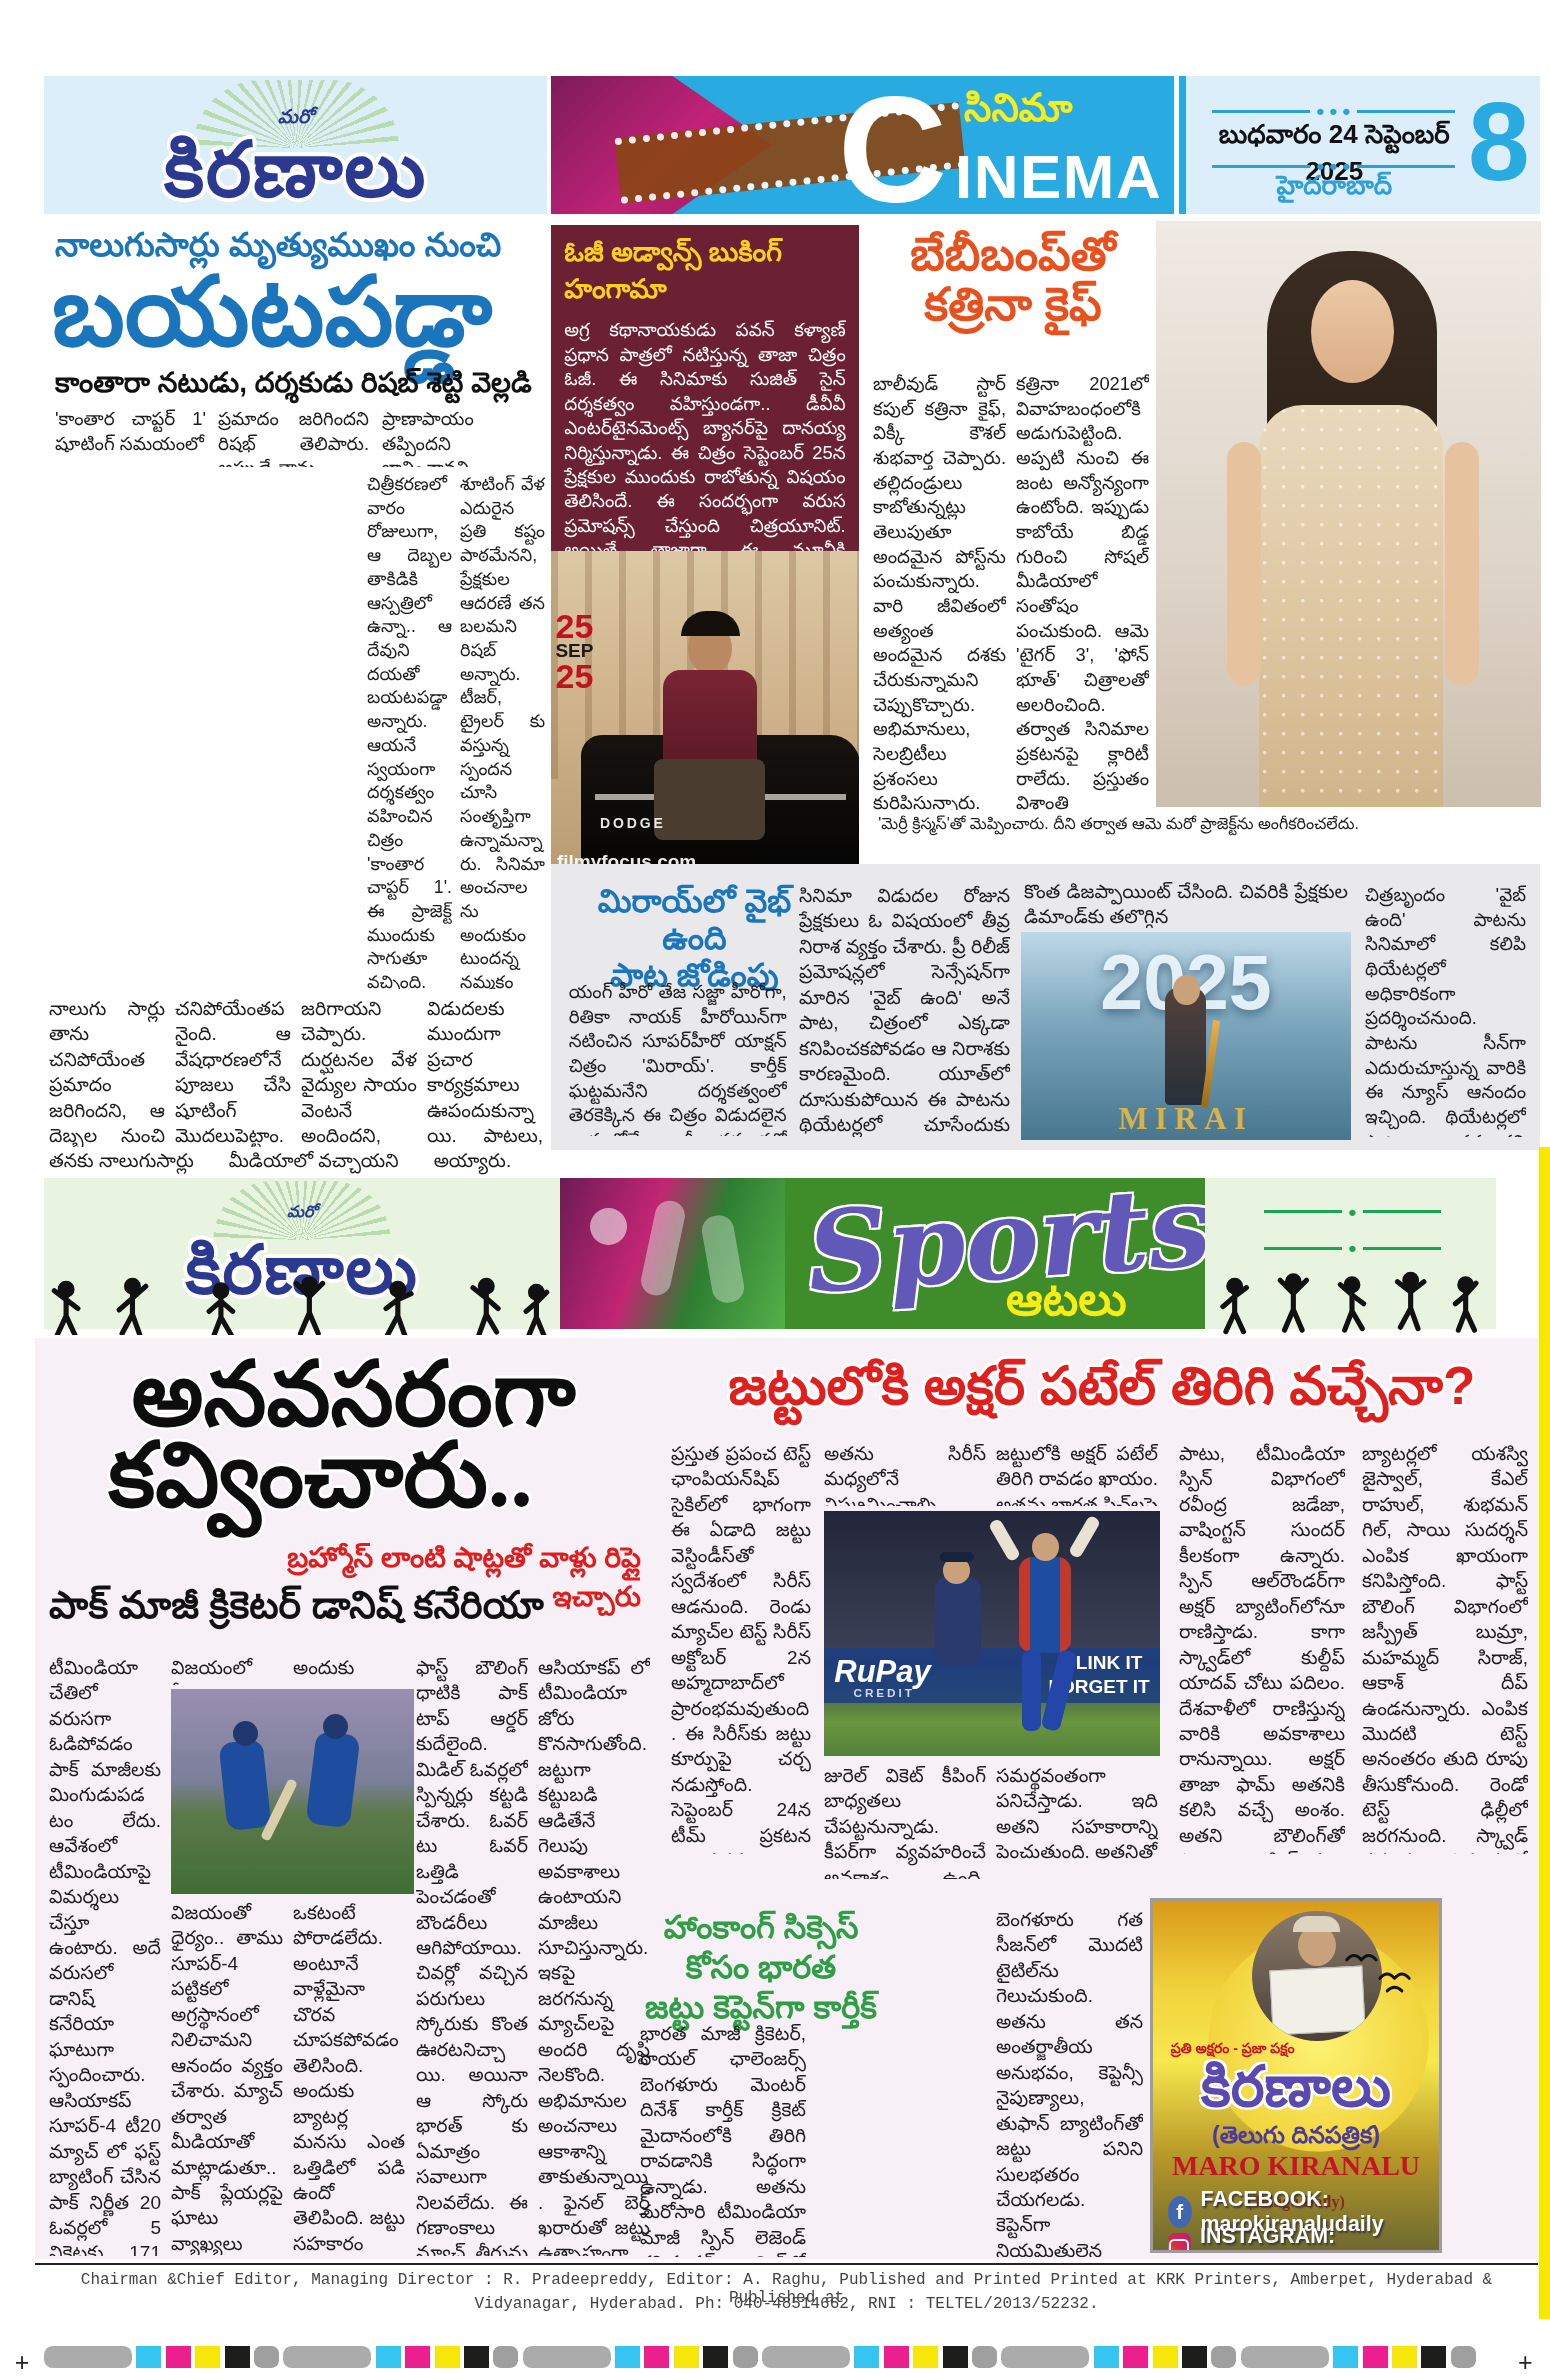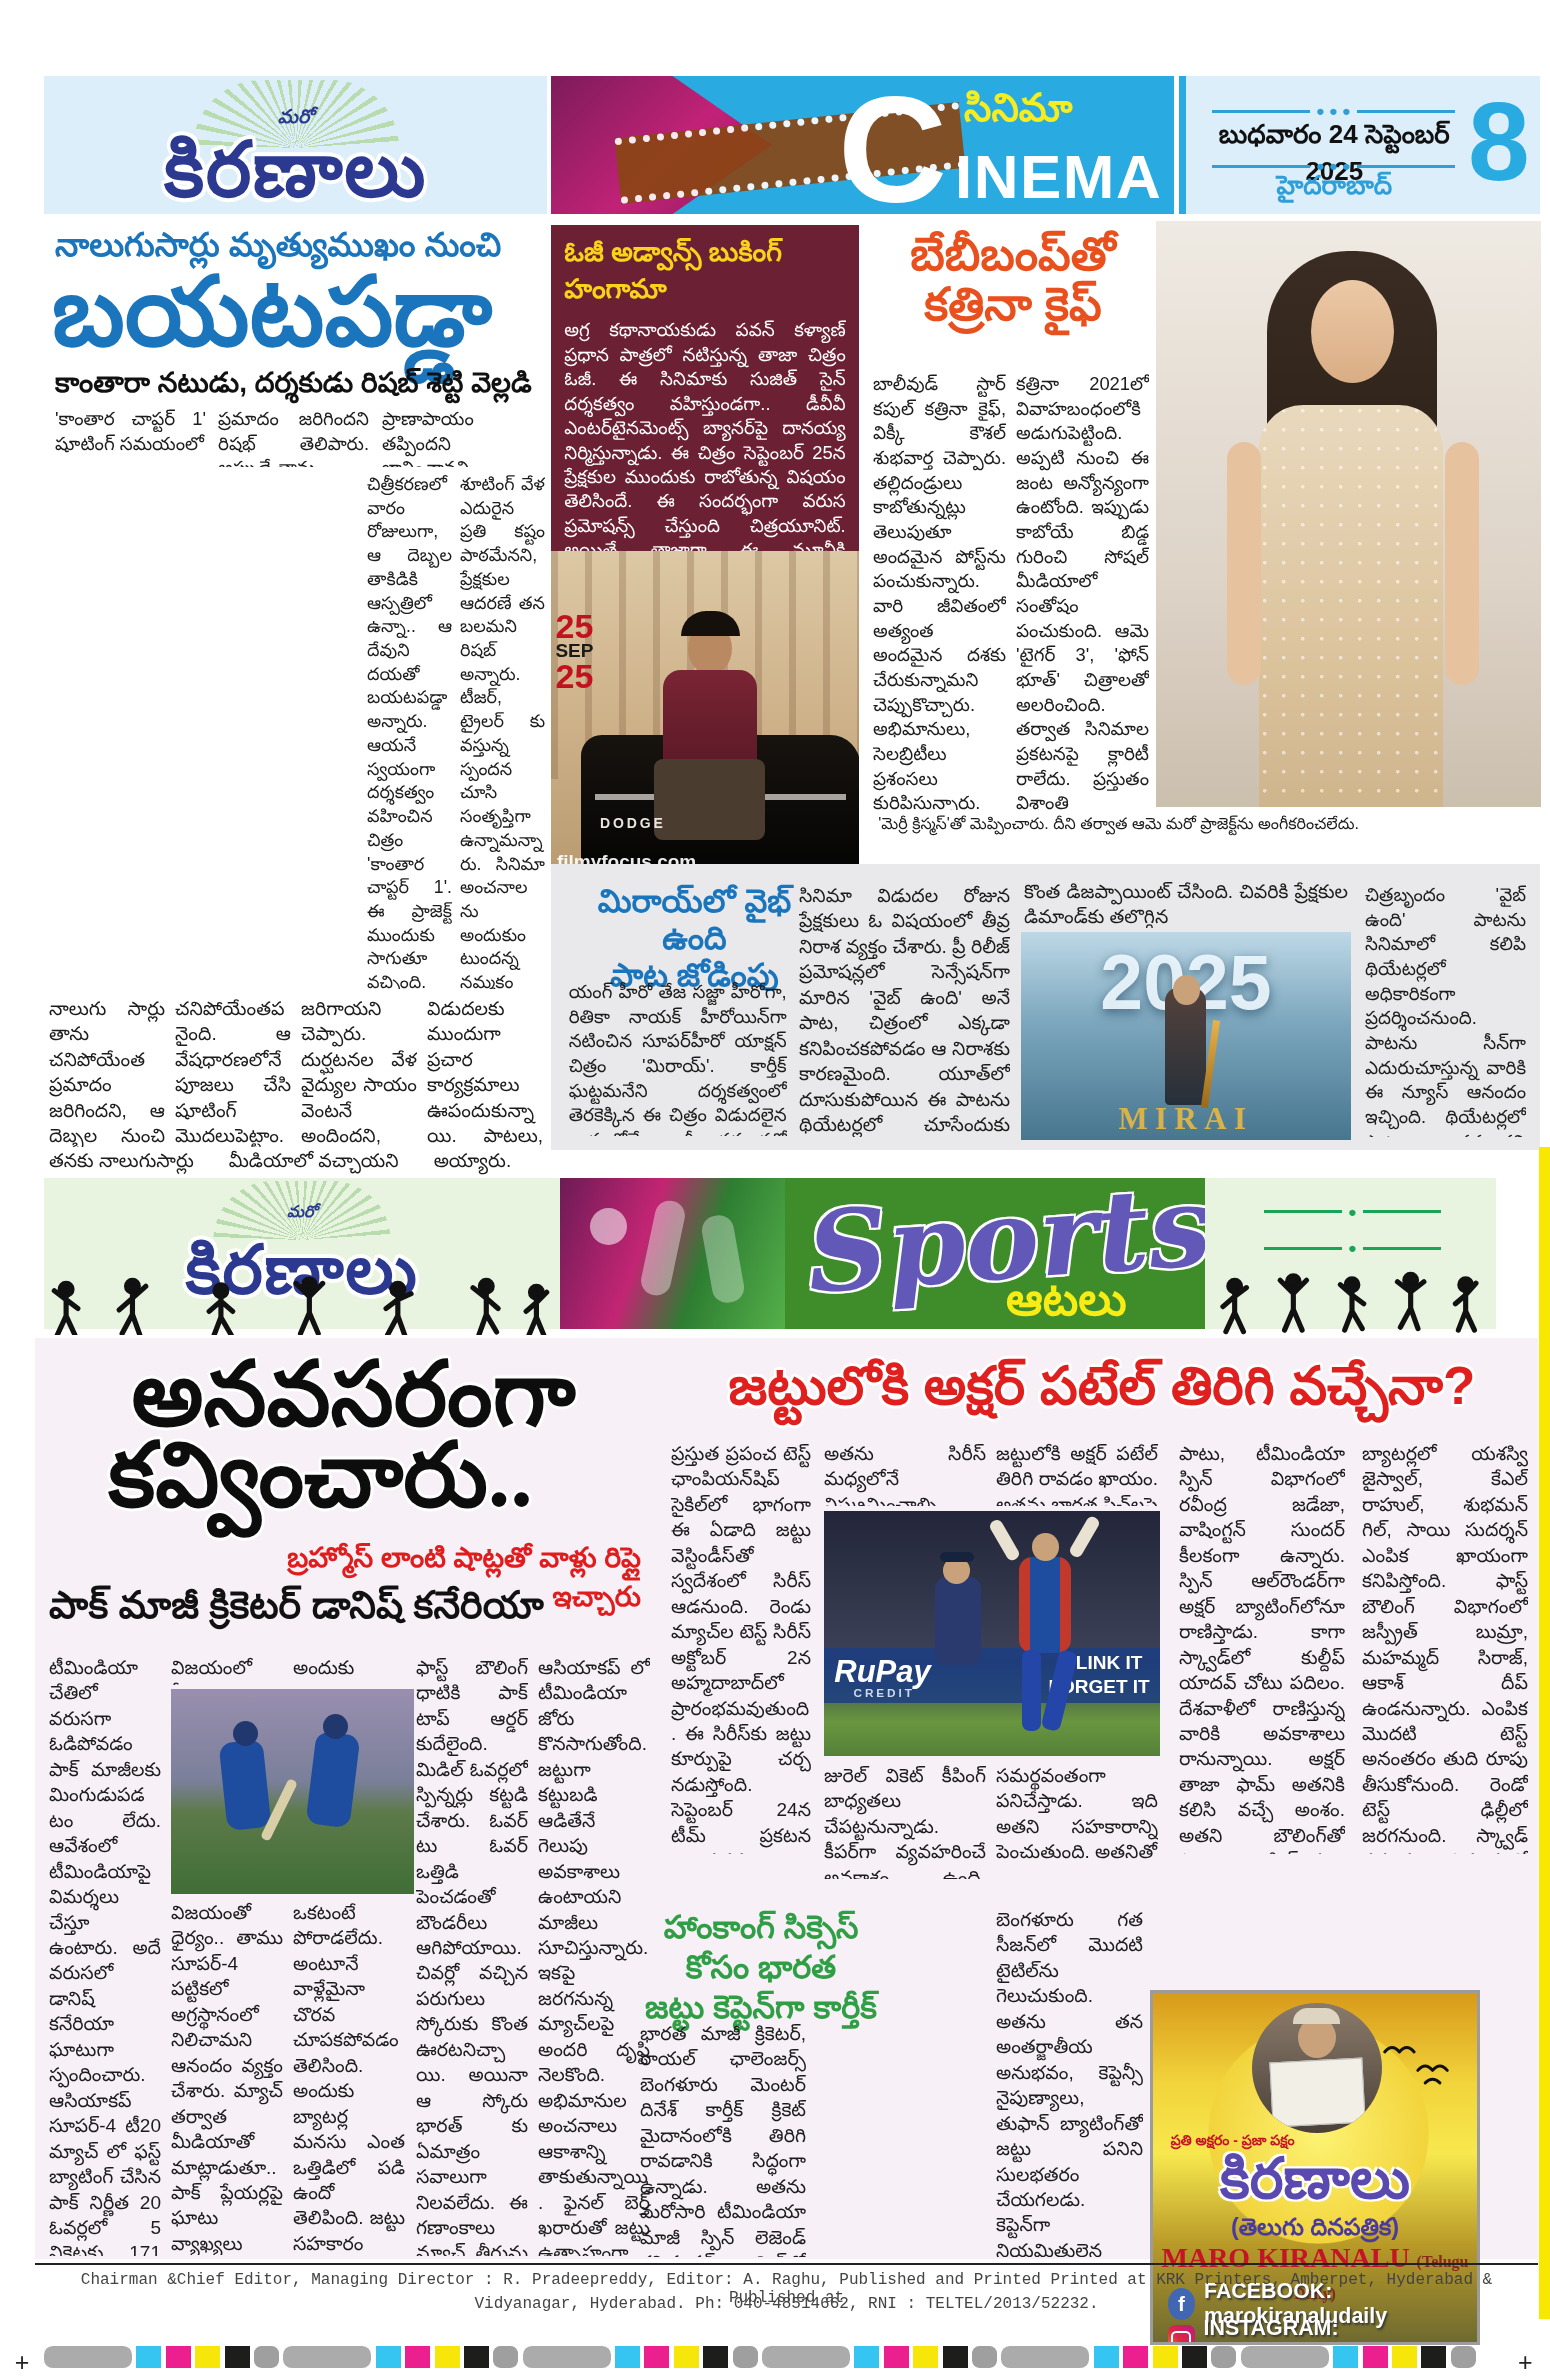--- a/index.html
+++ b/index.html
@@ -303,21 +303,21 @@
 
   <div class="t" style="left:634px;top:1907px;width:254px;text-align:center;font-size:32px;font-weight:bold;color:#2f9e45;line-height:1.25;">
     <div>హాంకాంగ్ సిక్సెస్ కోసం భారత</div>
     <div>జట్టు కెప్టెన్‌గా కార్తీక్</div>
   </div>
   <div class="t body-col" style="left:640px;top:2021px;width:166px;height:236px;">భారత మాజీ క్రికెటర్, రాయల్ ఛాలెంజర్స్ బెంగళూరు మెంటర్ దినేశ్ కార్తీక్ క్రికెట్ మైదానంలోకి తిరిగి రావడానికి సిద్ధంగా ఉన్నాడు. అతను మరోసారి టీమిండియా మాజీ స్పిన్ లెజెండ్ రవిచంద్రన్ అశ్విన్‌తో కలిసి మైదానంలో కనిపించనున్నాడు. నవంబర్ 7 నుంచి 9 వరకు జరిగే హాంకాంగ్ సిక్సెస్ 2025 కోసం భారత క్రికెట్ జట్టు కెప్టెన్‌గా ఎంపికయ్యాడు.</div>
 
 
   <div class="t body-col" style="left:996px;top:1907px;width:147px;height:350px;">బెంగళూరు గత సీజన్‌లో మొదటి టైటిల్‌ను గెలుచుకుంది. అతను తన అంతర్జాతీయ అనుభవం, కెప్టెన్సీ నైపుణ్యాలు, తుఫాన్ బ్యాటింగ్‌తో జట్టు పనిని సులభతరం చేయగలడు. కెప్టెన్‌గా నియమితులైన తర్వాత, కార్తీక్ మాట్లాడుతూ, “ఇంత గొప్ప చరిత్ర, ప్రపంచ గుర్తింపు కలిగిన టోర్నమెంట్ అయిన హాంకాంగ్ సిక్సెస్‌లో టీమ్ ఇండియాకు నాయకత్వం వహించడం గౌరవంగా ఉంది. ఇంత అద్భుతమైన ఆటగాళ్లతో కలిసి ఆడటం సంతోషం” అన్నారు.</div>
 
-  <div class="t" style="left:1150px;top:1990px;width:330px;height:355px;border:3.7px solid #9c9c9c;box-sizing:border-box;background:
+  <div class="t" style="left:1150px;top:1898px;width:292px;height:355px;border:3.7px solid #9c9c9c;box-sizing:border-box;background:
        linear-gradient(180deg,#d89a1a 0%,#f2d43c 26%,#f7e84e 46%,#b99a28 72%,#6e6a30 100%);overflow:hidden;">
     <div class="t circle" style="left:55px;top:29.5px;width:221px;height:221px;background:radial-gradient(#fdf373,#f2d43c 70%,transparent 71%);"></div>
     <div class="t circle ph" style="left:99px;top:10.3px;width:130px;height:130px;background:linear-gradient(180deg,#8a7a6a,#4a4038);">
       <div class="t circle" style="left:46px;top:13.3px;width:38px;height:41px;background:#c9a27c;"></div>
       <div class="t" style="left:41px;top:4.4px;width:47px;height:16px;background:#ddd5c2;border-radius:14.7px 14.7px 0 0;"></div>
       <div class="t" style="left:19px;top:57px;width:91px;height:63px;background:#f2efe6;transform:rotate(-3deg);border:0.7px solid #bbb;"></div>
     </div>
     <svg class="t" style="right:14.7px;top:44px;" width="81" height="52" viewBox="0 0 110 70">
       <path d="M5 20 Q15 8 25 20 M25 20 Q35 8 45 20 M50 45 Q60 33 70 45 M70 45 Q80 33 90 45 M60 62 Q70 52 80 62" stroke="#111" stroke-width="4" fill="none" stroke-linecap="round"></path>
     </svg>

